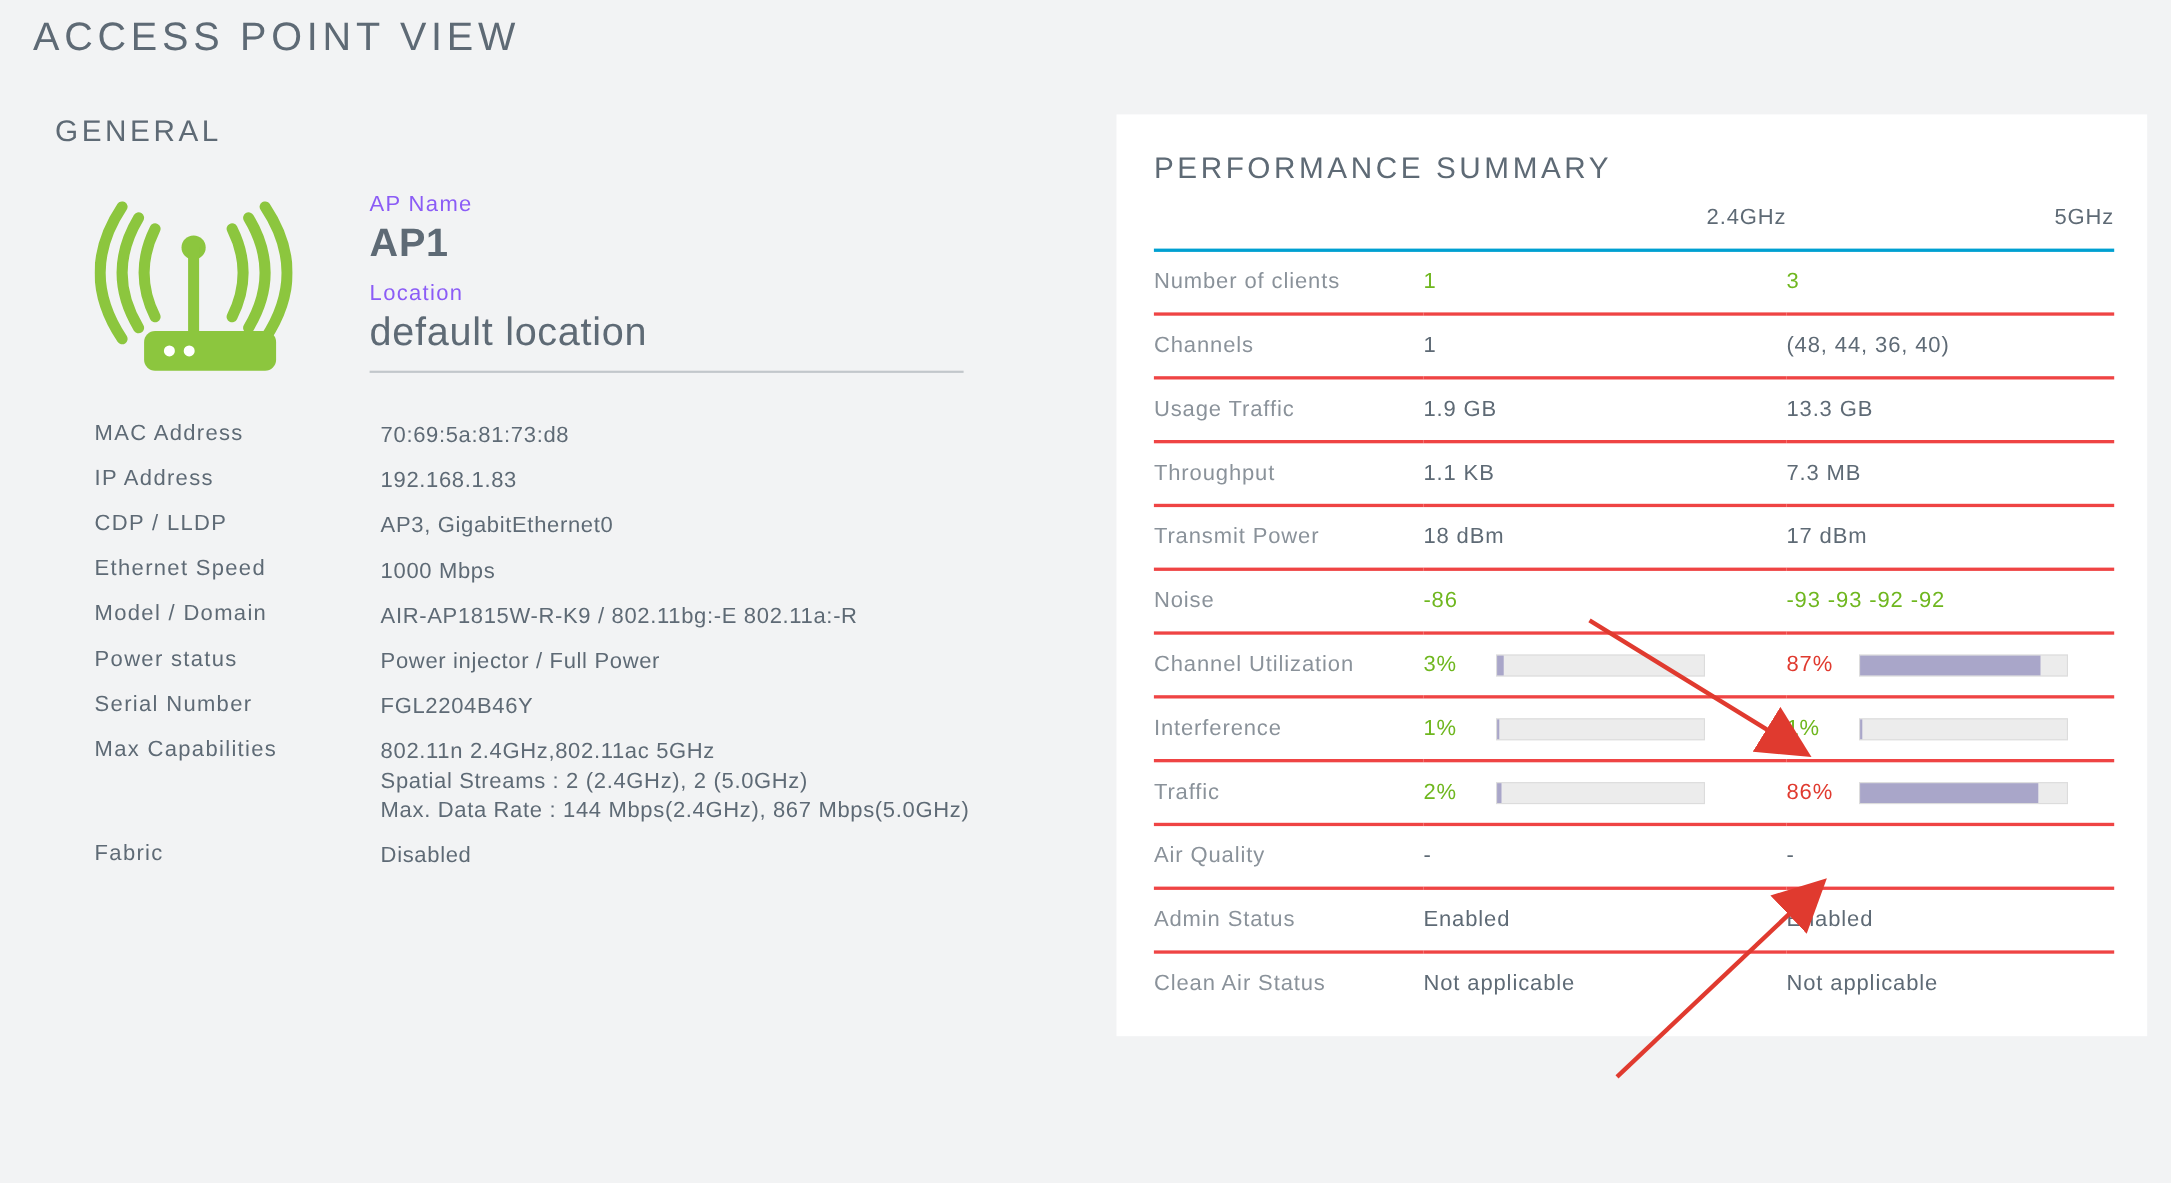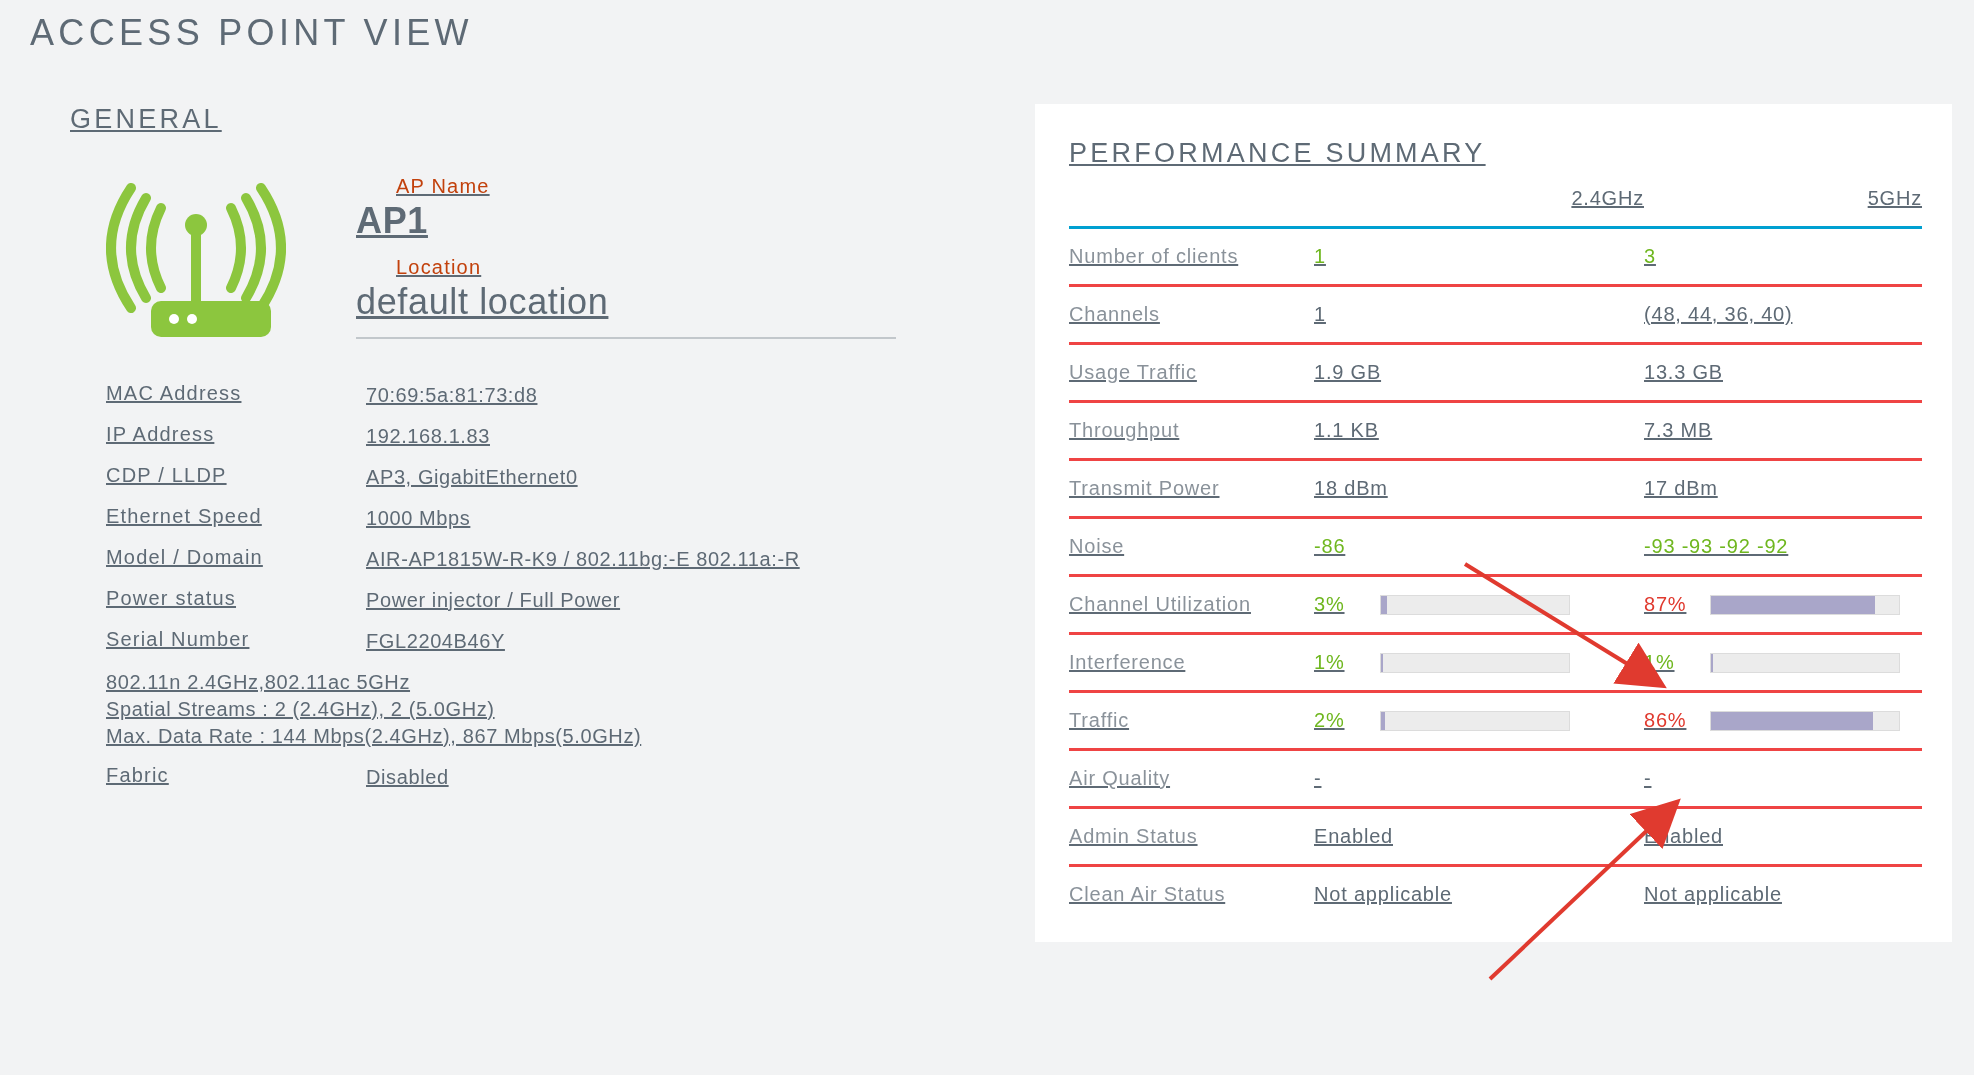--- a/index.html
+++ b/index.html
@@ -15,41 +15,40 @@
     font-size: 36px;
     font-weight: 400;
     color: #5e6a75;
     letter-spacing: 0.12em;
     padding: 12px 0 0 30px;
   }
 
   .panels {
     display: flex;
     width: 100%;
-    padding: 50px 22px 0 70px;
+    padding: 50px 22px 0 50px;
     gap: 60px;
-    text-decoration: underline;
   }
 
   
   .general-panel { flex: 0 0 905px; }
   .panel-heading {
     font-size: 27px;
     font-weight: 400;
     color: #5e6a75;
     letter-spacing: 0.12em;
     margin-bottom: 40px;
   }
 
   .gen-top { display: flex; gap: 70px; margin-left: 36px; }
   .ap-icon-box { flex: 0 0 180px; padding-top: 8px; }
   .ap-icon-box svg { width: 180px; height: 160px; }
 
   .name-loc { flex: 1; }
-  .field-label { font-size: 20px; color: #c2410c; letter-spacing: 0.06em; margin-left: 40px; }
+  .field-label { font-size: 20px; color: #8b5cf6; letter-spacing: 0.06em; }
   .ap-name { font-size: 36px; font-weight: 700; color: #5e6a75; margin: 2px 0 14px 0; }
   .ap-loc  { font-size: 36px; font-weight: 400; color: #5e6a75; margin-top: 2px; }
   .hr { border: none; border-top: 2px solid #c2c7cb; margin-top: 14px; width: 540px; }
 
   .kv-table { margin: 28px 0 0 36px; }
   .kv-row { display: flex; font-size: 20px; padding: 7px 0; }
   .kv-key { flex: 0 0 260px; color: #5e6a75; letter-spacing: 0.06em; }
   .kv-val { flex: 1; color: #5e6a75; letter-spacing: 0.03em; white-space: pre-line; line-height: 1.35; }
 
   
@@ -156,20 +155,21 @@
         </div>
         <div class="kv-row">
           <div class="kv-key">Power status</div>
           <div class="kv-val">Power injector / Full Power</div>
         </div>
         <div class="kv-row">
           <div class="kv-key">Serial Number</div>
           <div class="kv-val">FGL2204B46Y</div>
         </div>
         <div class="kv-row">
+          <div class="kv-key">Max Capabilities</div>
           <div class="kv-val">802.11n 2.4GHz,802.11ac 5GHz
 Spatial Streams : 2 (2.4GHz), 2 (5.0GHz)
 Max. Data Rate : 144 Mbps(2.4GHz), 867 Mbps(5.0GHz)</div>
         </div>
         <div class="kv-row">
           <div class="kv-key">Fabric</div>
           <div class="kv-val">Disabled</div>
         </div>
       </div>
   </section>

